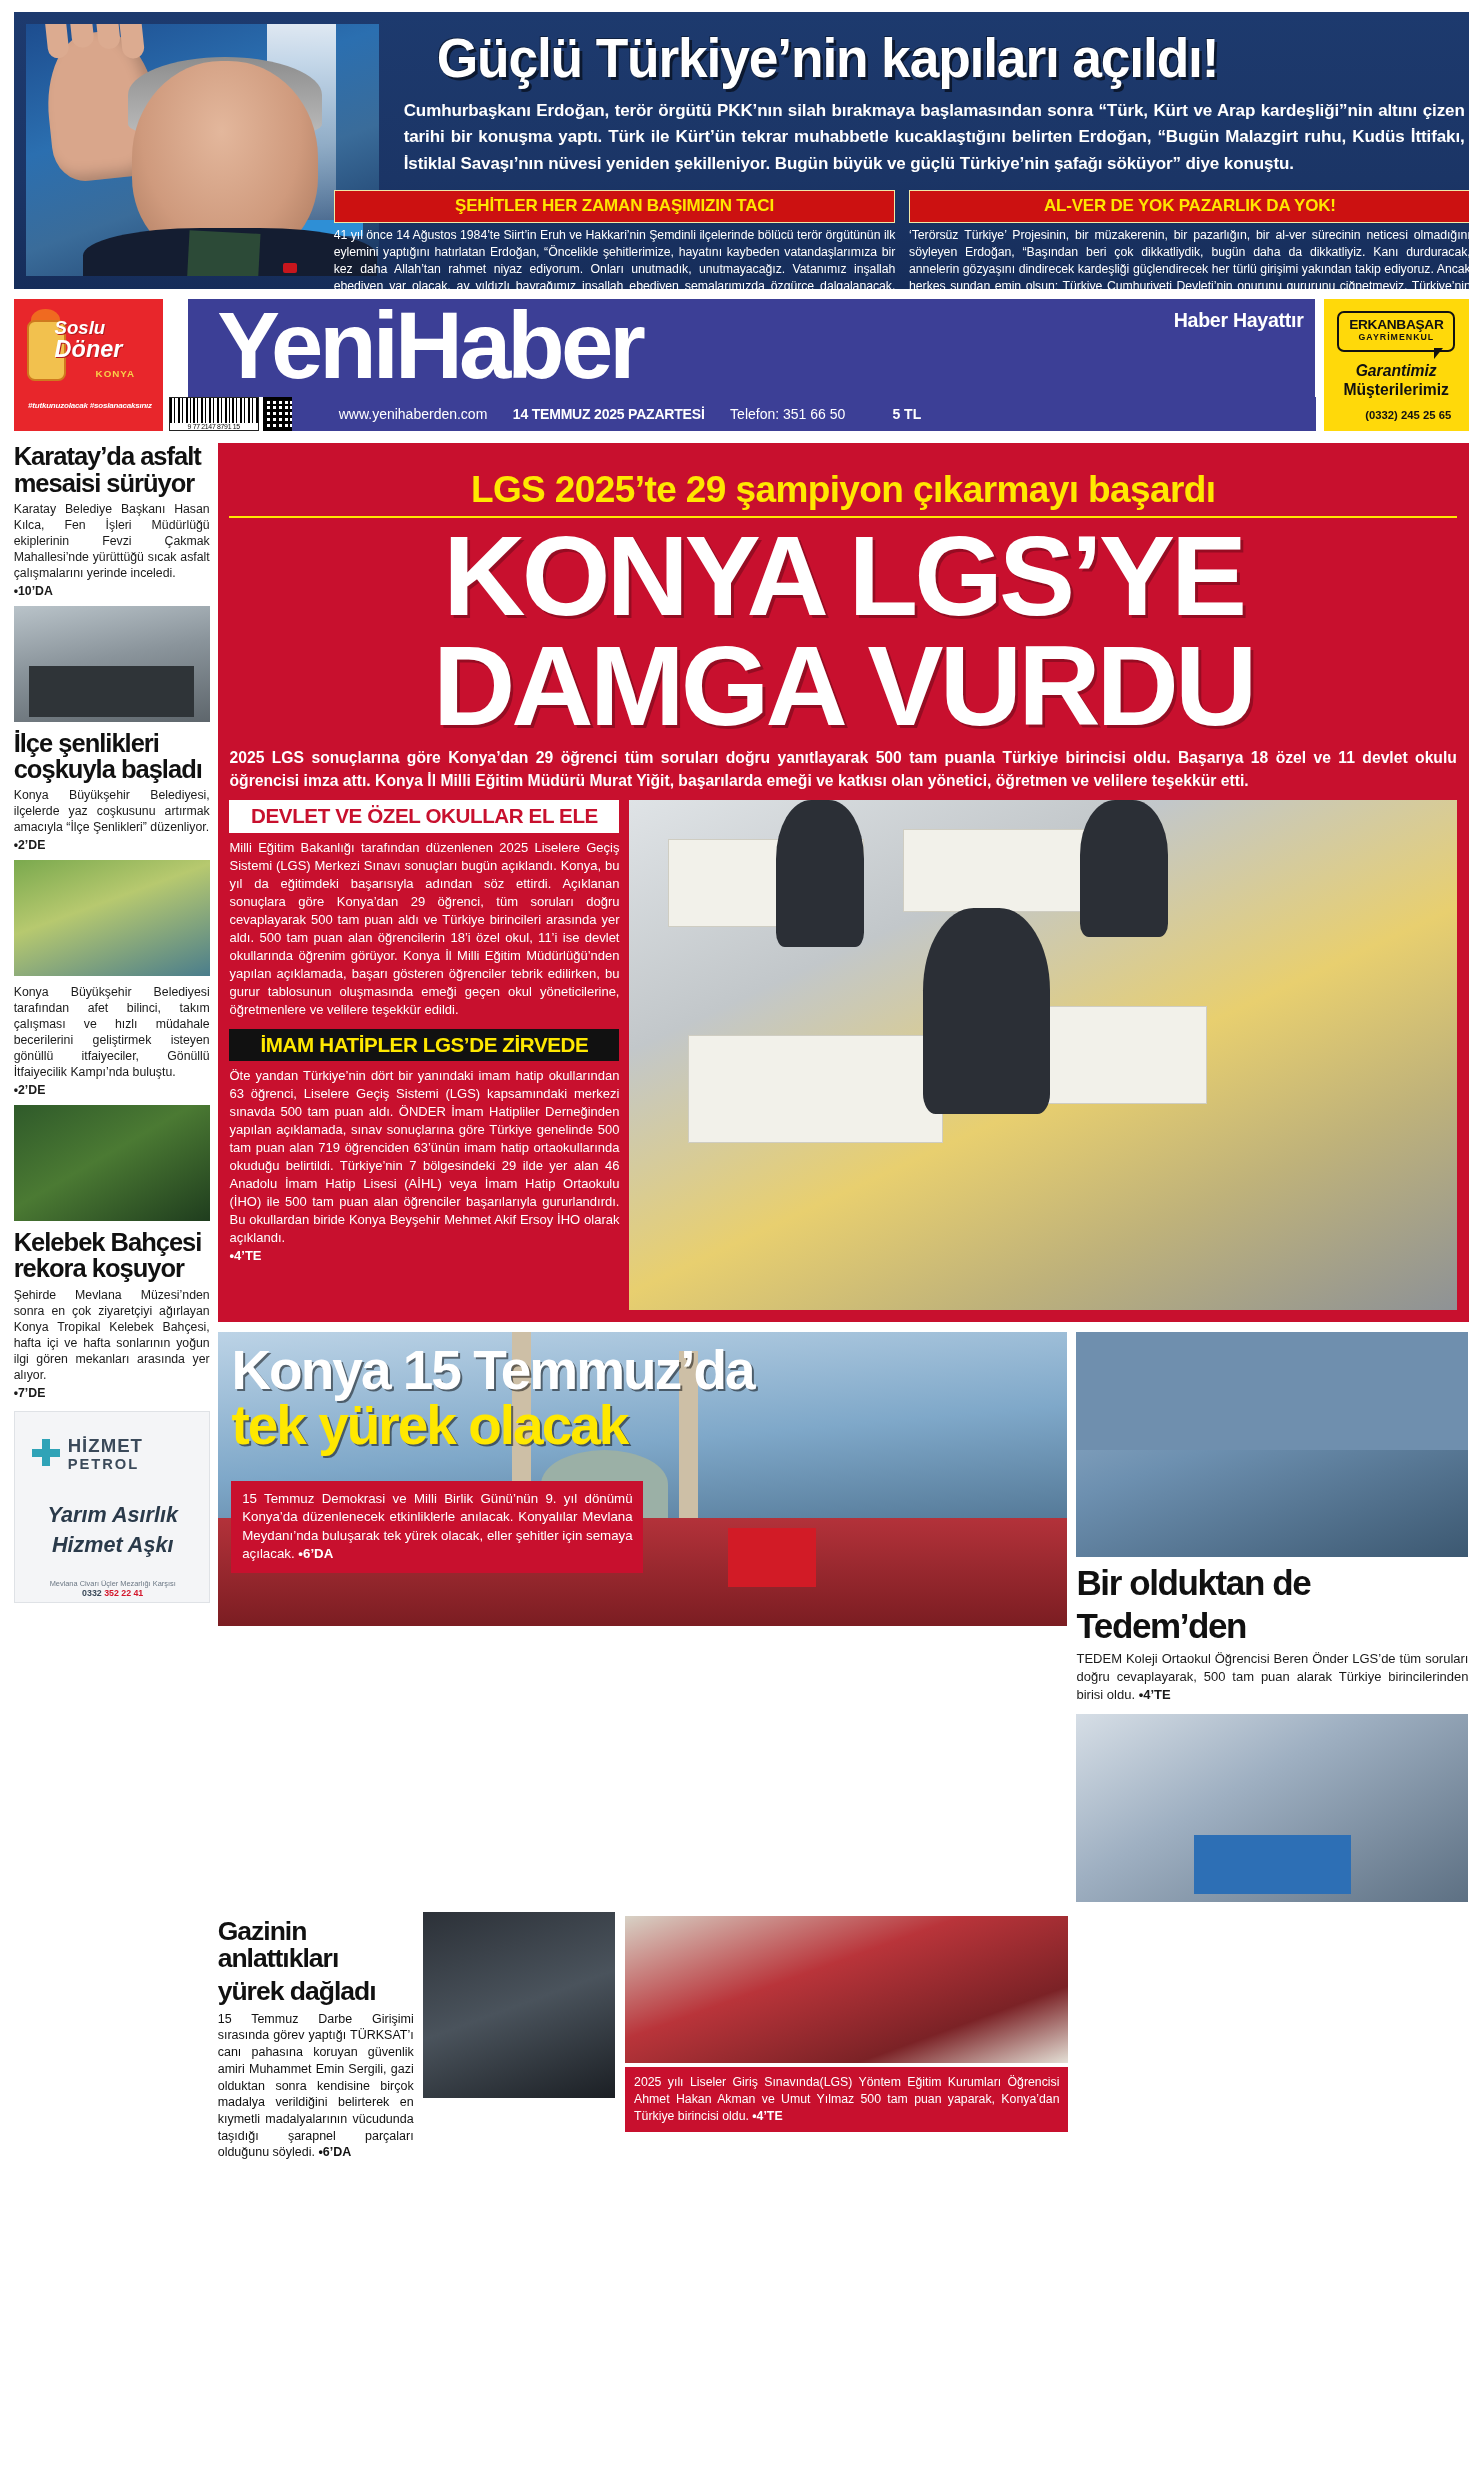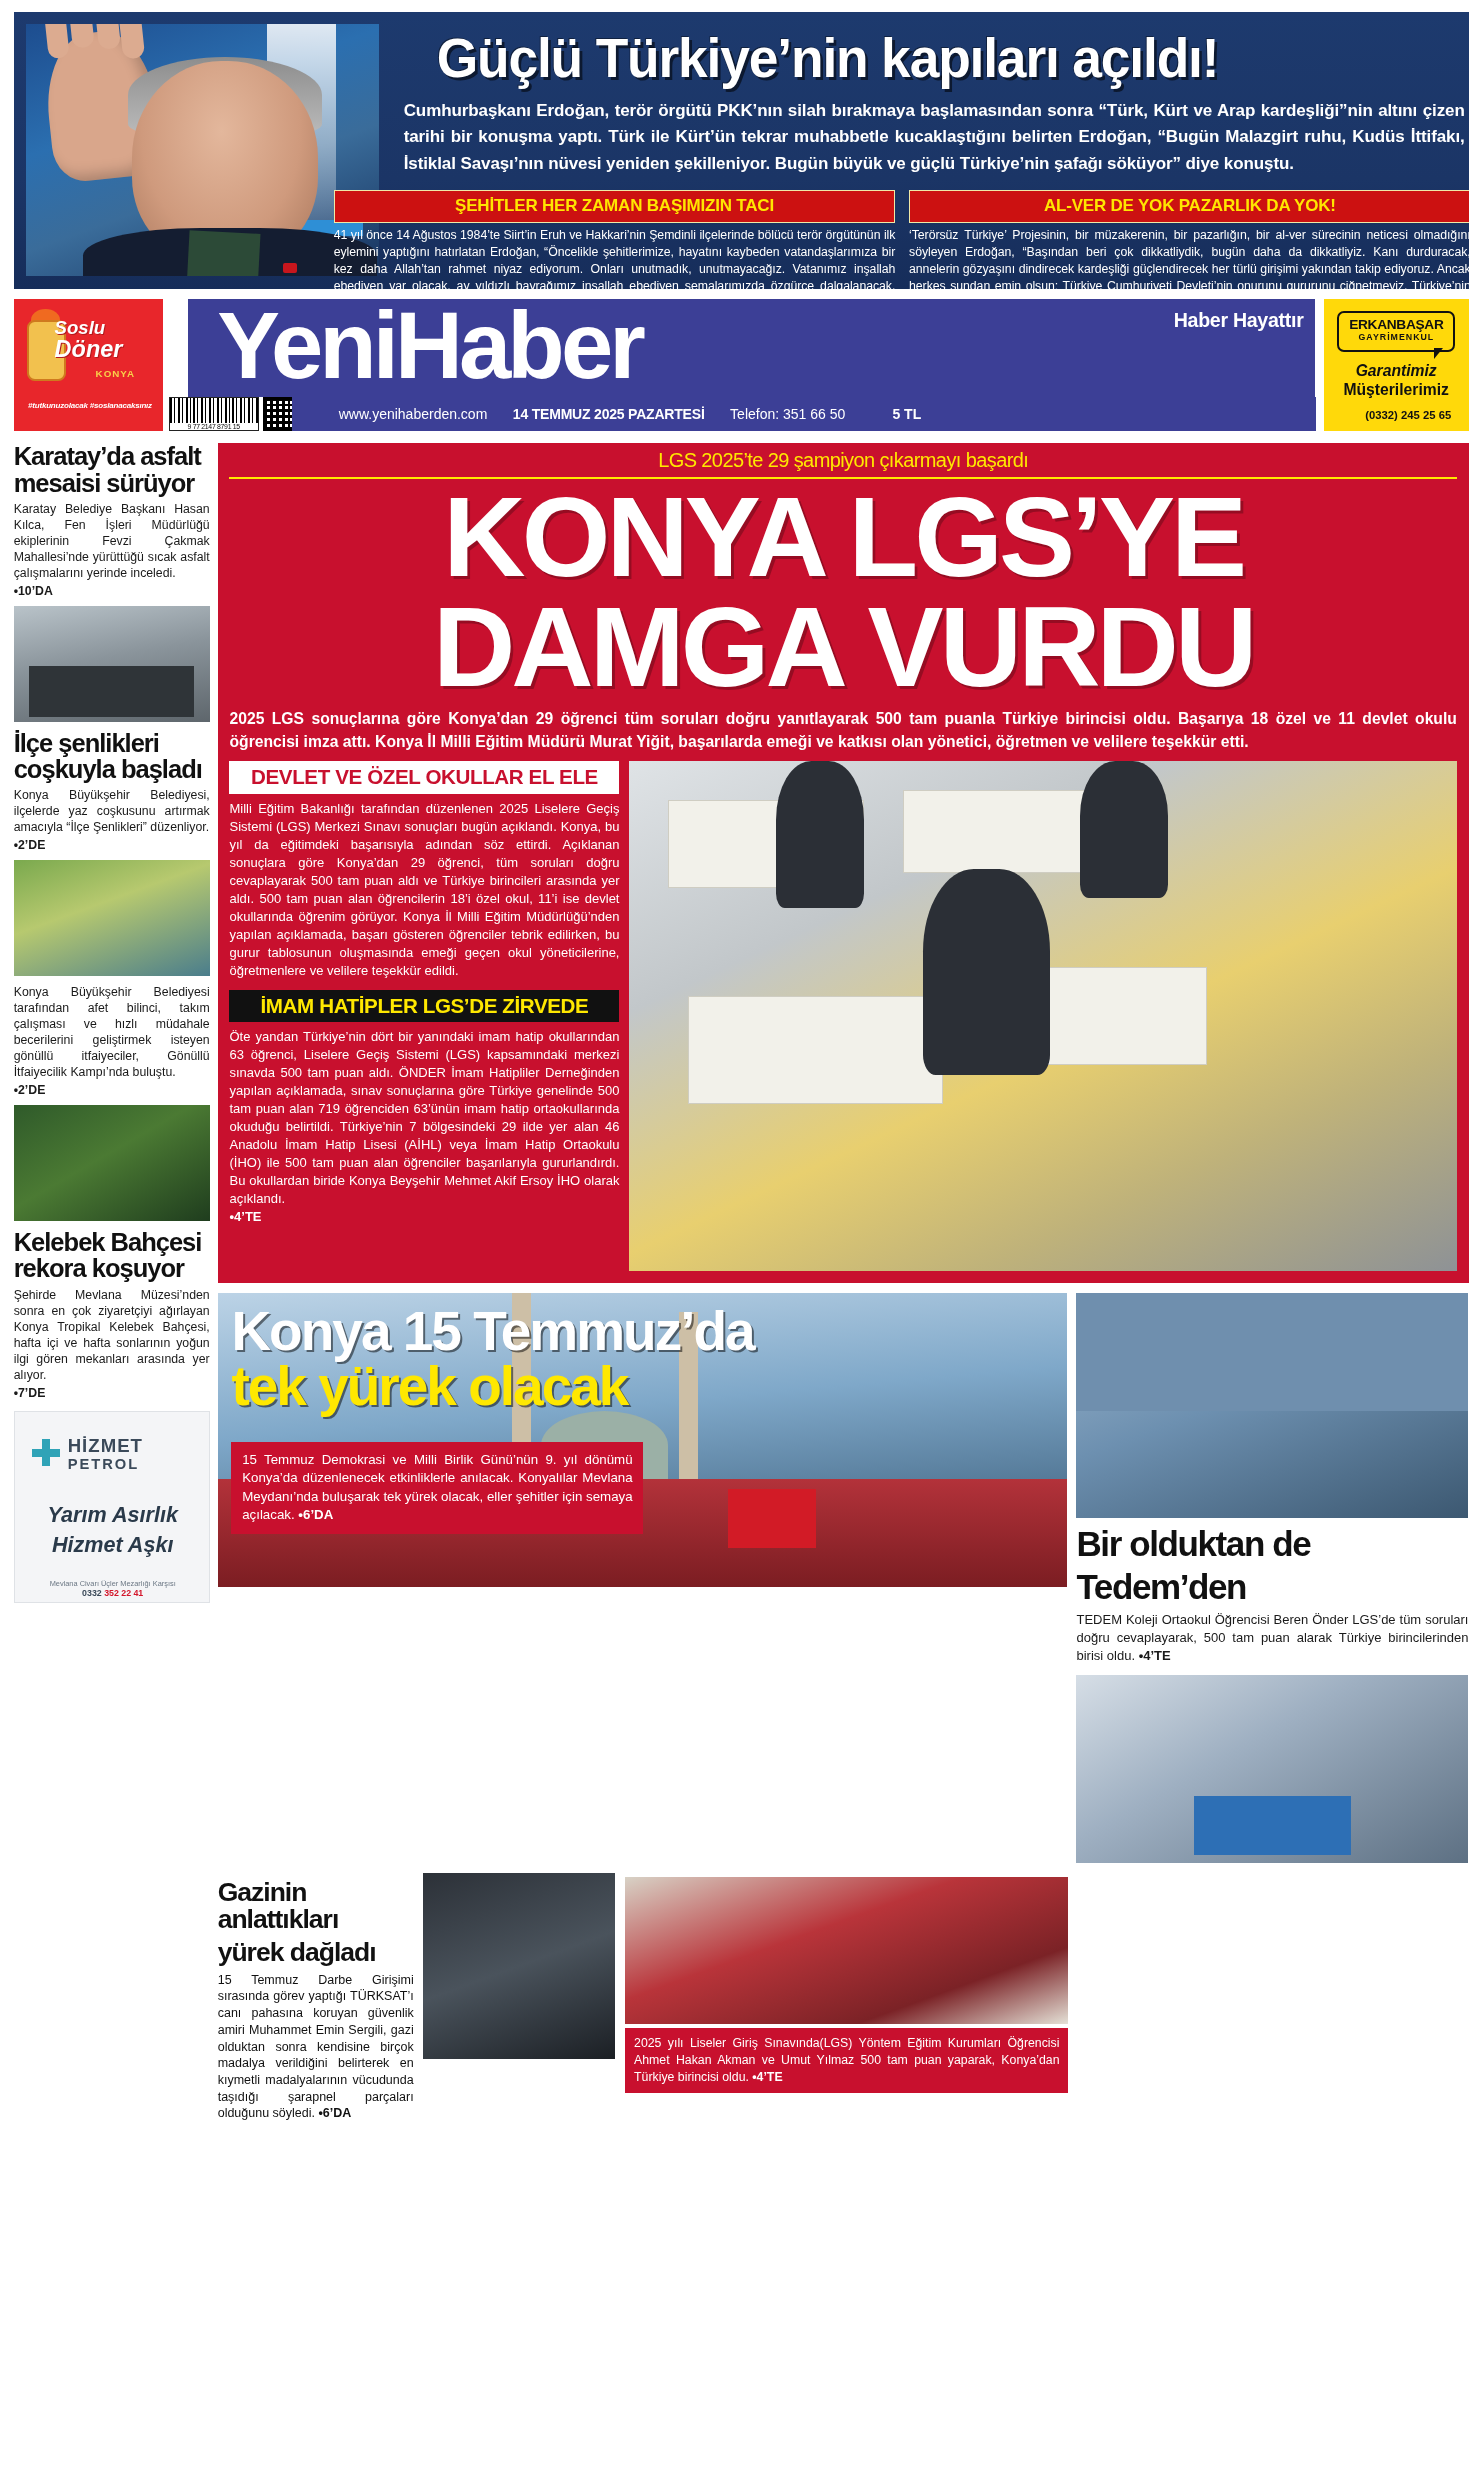--- a/index.html
+++ b/index.html
@@ -211,23 +211,24 @@
      font-size:21.6px; font-weight:700; color:#2a3a4a;}
   .lc-ad .addr{ position:absolute; left:0; bottom:13.7px; width:196px; text-align:center; font-size:7.4px; color:#6a7683;}
   .lc-ad .tel{ position:absolute; left:0; bottom:3.9px; width:196px; text-align:center; font-size:8.8px; color:#3b4a5a; font-weight:700;}
   .lc-ad .tel b{ color:#d3152a; }
 
   
   .col-main{ position:absolute; left:204px; top:0; width:1251px; }
 
   .lgs-box{ position:relative; width:1251px; background:#c8102e; color:#fff; padding:5.9px 11.8px 11.8px; }
   .lgs-kicker{
-    font-size:20px; font-weight:400; color:#ffe800; text-align:center;
+    font-size:37px; font-weight:700; color:#ffe800; text-align:center;
     border-bottom:2.9px solid #ffe800; padding-bottom:4.9px; letter-spacing:-0.6px;
     display:block;
+    margin-top:20px;
   }
   .lgs-head{
     font-size:114px; line-height:104px; font-weight:900; color:#fff; text-align:center;
     letter-spacing:-3.9px; margin-top:5.9px; text-shadow:2.9px 2.9px 0 rgba(0,0,0,.25);
   }
   .lgs-lead{ font-size:15.7px; line-height:22.5px; margin-top:9.8px; text-align:justify; font-weight:600;}
 
   .lgs-lower{ display:flex; gap:9.8px; margin-top:7.8px; }
   .lgs-textcol{ width:390px; }
   .lgs-cap{

